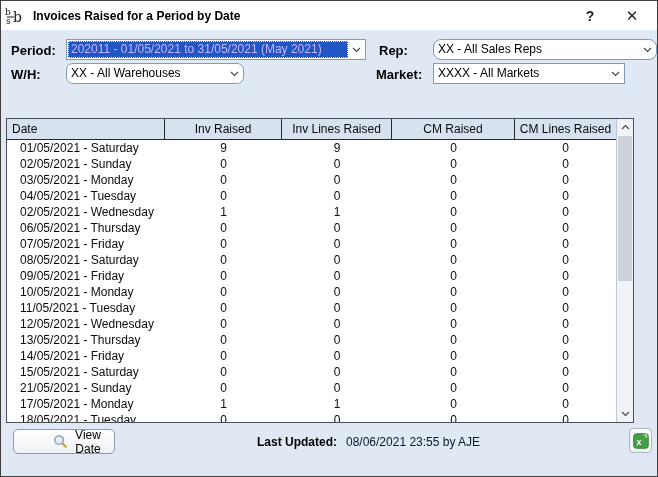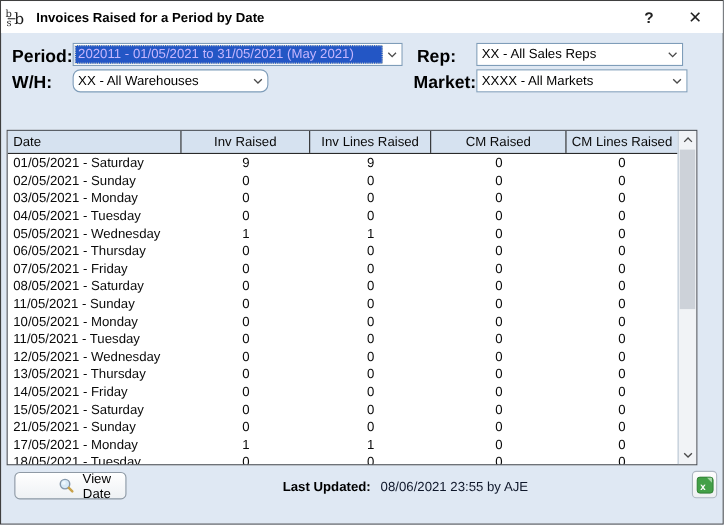--- a/index.html
+++ b/index.html
@@ -20,21 +20,21 @@
   }
   .app-icon{width:22px;height:20px;margin-left:4px;flex:0 0 auto;}
   .title-text{font-size:12px;font-weight:bold;color:#000;margin-left:6px;white-space:nowrap;}
   .tb-btn{
     position:absolute;top:0;width:34px;height:29px;display:flex;align-items:center;justify-content:center;
     font-size:14px;color:#222;cursor:default;
   }
   .tb-help{right:50px;font-weight:bold;}
   .tb-close{right:8px;font-size:15px;}
   
-  .flabel{position:absolute;font-size:16px;font-weight:bold;color:#000;white-space:nowrap;}
+  .flabel{position:absolute;font-size:13px;font-weight:bold;color:#000;white-space:nowrap;}
   .combo{
     position:absolute;height:21px;background:#fff;border:1px solid #7f9db9;
     box-sizing:border-box;display:flex;align-items:center;font-size:12px;color:#000;
     padding:0 1px;
   }
   .combo .val{flex:1;padding:1px 3px;white-space:nowrap;overflow:hidden;line-height:15px;}
   .combo .val.selected{
     background:#2356c5;color:#c4b5fd;outline:1px dotted #e8e6c9;outline-offset:-1px;
   }
   .combo .chev{flex:0 0 16px;display:flex;align-items:center;justify-content:center;}
@@ -55,21 +55,21 @@
   .hcell.first{justify-content:flex-start;padding-left:5px;}
   .hcell.last{border-right:none;}
   .tbody{margin-right:17px;}
   .trow{
     display:grid;grid-template-columns:158px 117px 110px 123px 1fr;height:16px;
   }
   .tcell{
     font-size:12px;color:#0a0a0a;display:flex;align-items:center;justify-content:center;
     white-space:nowrap;overflow:hidden;line-height:16px;
   }
-  .tcell.first{justify-content:flex-start;padding-left:5px;}
+  .tcell.first{justify-content:flex-start;padding-left:13px;}
   
   .sb{
     position:absolute;top:0;right:0;bottom:0;width:17px;background:#f1f3f6;
     border-left:1px solid #b9c6d4;box-sizing:border-box;
   }
   .sb-btn{position:absolute;left:0;right:0;height:16px;display:flex;align-items:center;justify-content:center;}
   .sb-btn.up{top:0;}
   .sb-btn.down{bottom:0;}
   .sb-thumb{position:absolute;left:1px;right:1px;top:17px;height:145px;background:#cdd2d9;}
   
@@ -111,21 +111,21 @@
   <div class="combo" style="left:65px;top:38px;width:300px;">
     <span class="val selected">202011 - 01/05/2021 to 31/05/2021 (May 2021)</span>
     <span class="chev">
       <svg width="9" height="6" viewBox="0 0 9 6">
           <polyline points="1,1 4.5,4.5 8,1" fill="none" stroke="#4a4a4a" stroke-width="1.2"></polyline>
         </svg>
     </span>
   </div>
 
   <span class="flabel" style="left:378px;top:42px;">Rep:</span>
-  <div class="combo" style="left:432px;top:38px;width:188px;">
+  <div class="combo" style="left:432px;top:38px;width:224px;border-radius:8px;">
     <span class="val">XX - All Sales Reps</span>
     <span class="chev">
       <svg width="9" height="6" viewBox="0 0 9 6">
           <polyline points="1,1 4.5,4.5 8,1" fill="none" stroke="#4a4a4a" stroke-width="1.2"></polyline>
         </svg>
     </span>
   </div>
 
   <span class="flabel" style="left:10px;top:66px;">W/H:</span>
   <div class="combo" style="left:65px;top:62px;width:178px;border-radius:7px;">
@@ -182,21 +182,21 @@
 
   <div class="trow">
     <div class="tcell first">04/05/2021 - Tuesday</div>
     <div class="tcell">0</div>
     <div class="tcell">0</div>
     <div class="tcell">0</div>
     <div class="tcell">0</div>
   </div>
 
   <div class="trow">
-    <div class="tcell first">05/05/2021 - Wednesday</div>
+    <div class="tcell first">02/05/2021 - Wednesday</div>
     <div class="tcell">1</div>
     <div class="tcell">1</div>
     <div class="tcell">0</div>
     <div class="tcell">0</div>
   </div>
 
   <div class="trow">
     <div class="tcell first">06/05/2021 - Thursday</div>
     <div class="tcell">0</div>
     <div class="tcell">0</div>
@@ -214,21 +214,21 @@
 
   <div class="trow">
     <div class="tcell first">08/05/2021 - Saturday</div>
     <div class="tcell">0</div>
     <div class="tcell">0</div>
     <div class="tcell">0</div>
     <div class="tcell">0</div>
   </div>
 
   <div class="trow">
-    <div class="tcell first">11/05/2021 - Sunday</div>
+    <div class="tcell first">09/05/2021 - Friday</div>
     <div class="tcell">0</div>
     <div class="tcell">0</div>
     <div class="tcell">0</div>
     <div class="tcell">0</div>
   </div>
 
   <div class="trow">
     <div class="tcell first">10/05/2021 - Monday</div>
     <div class="tcell">0</div>
     <div class="tcell">0</div>

